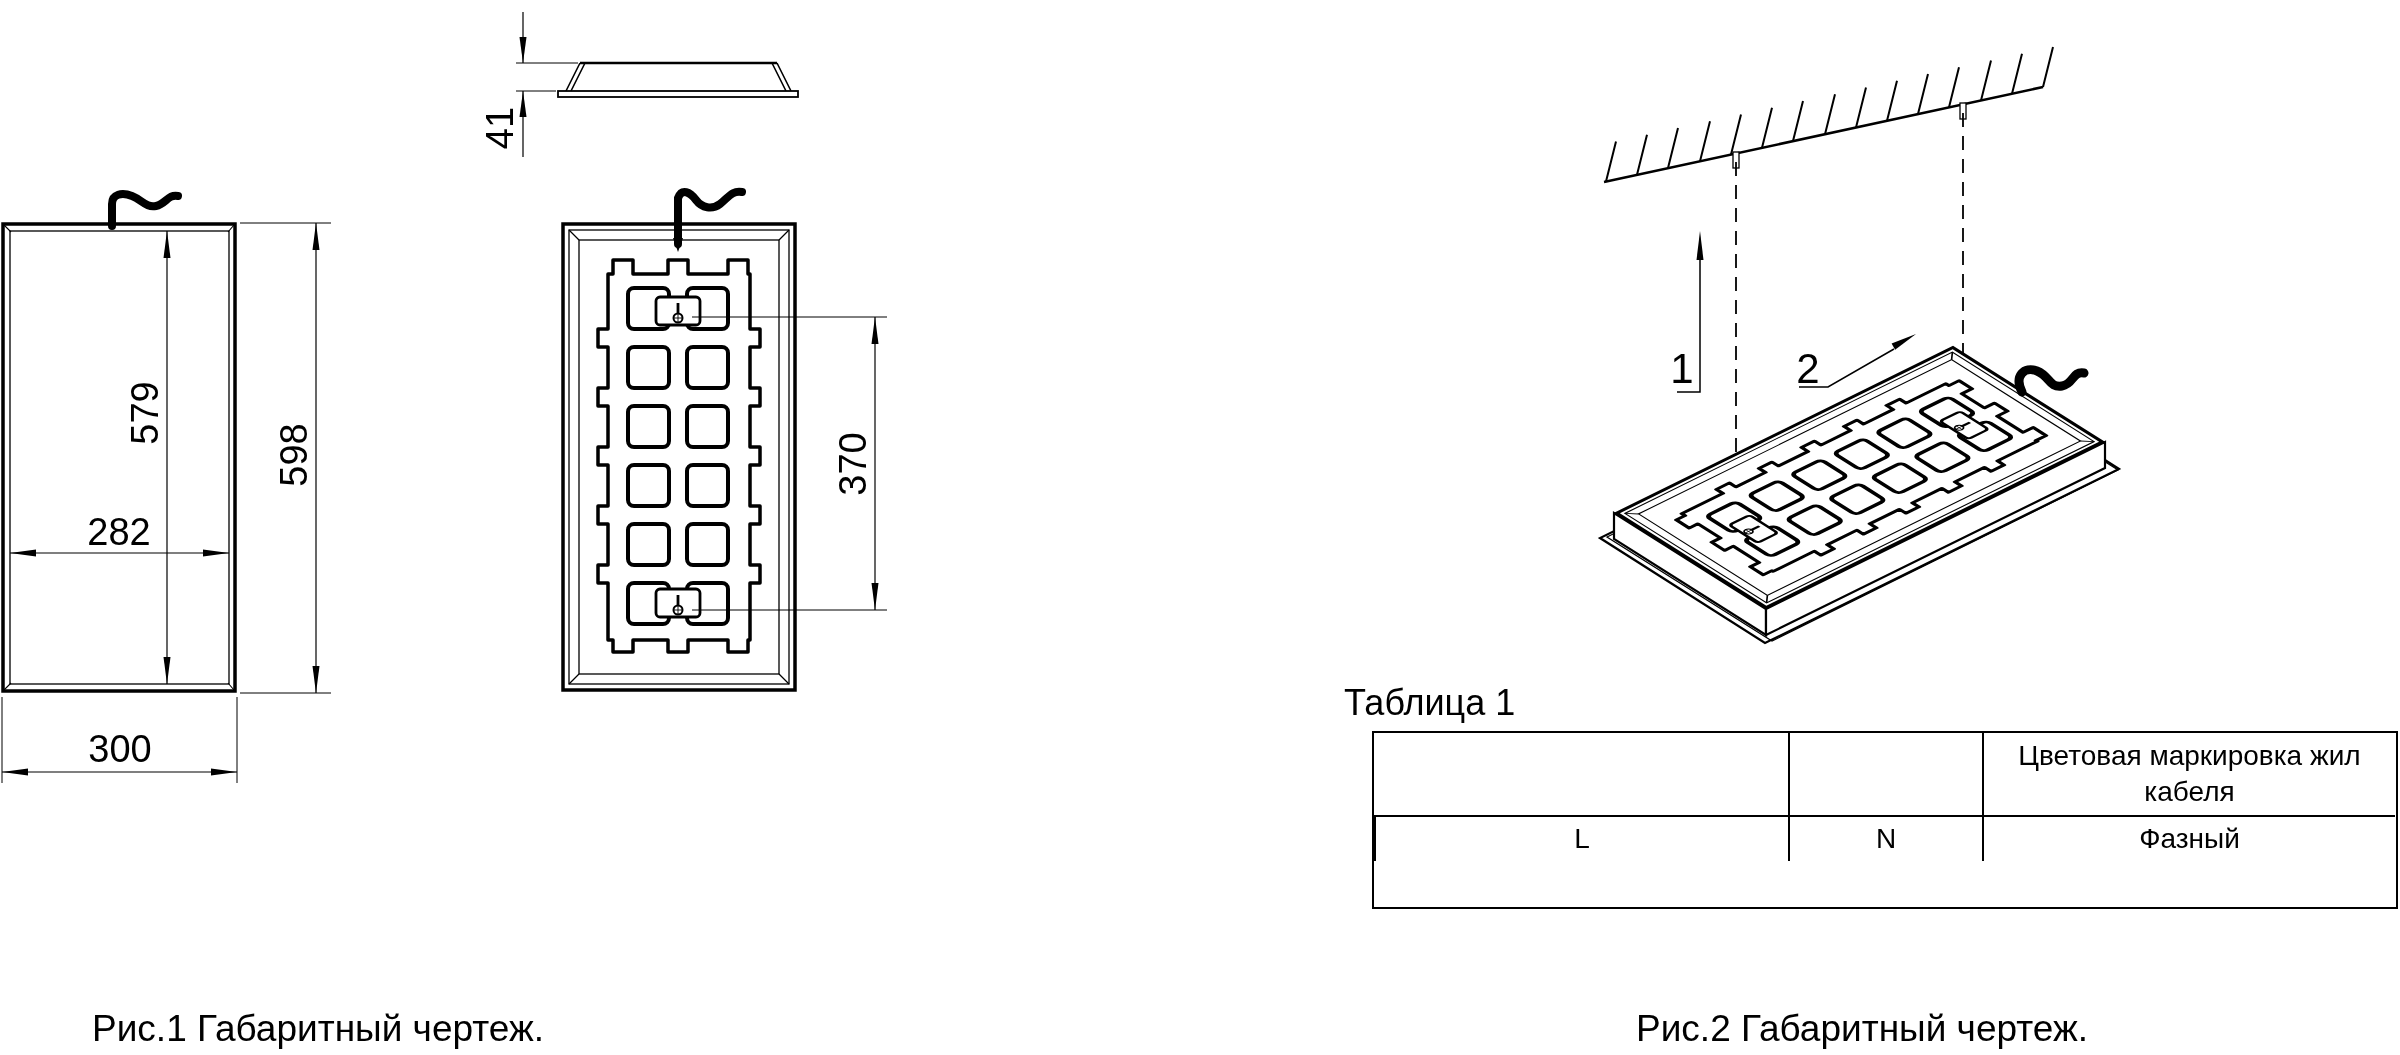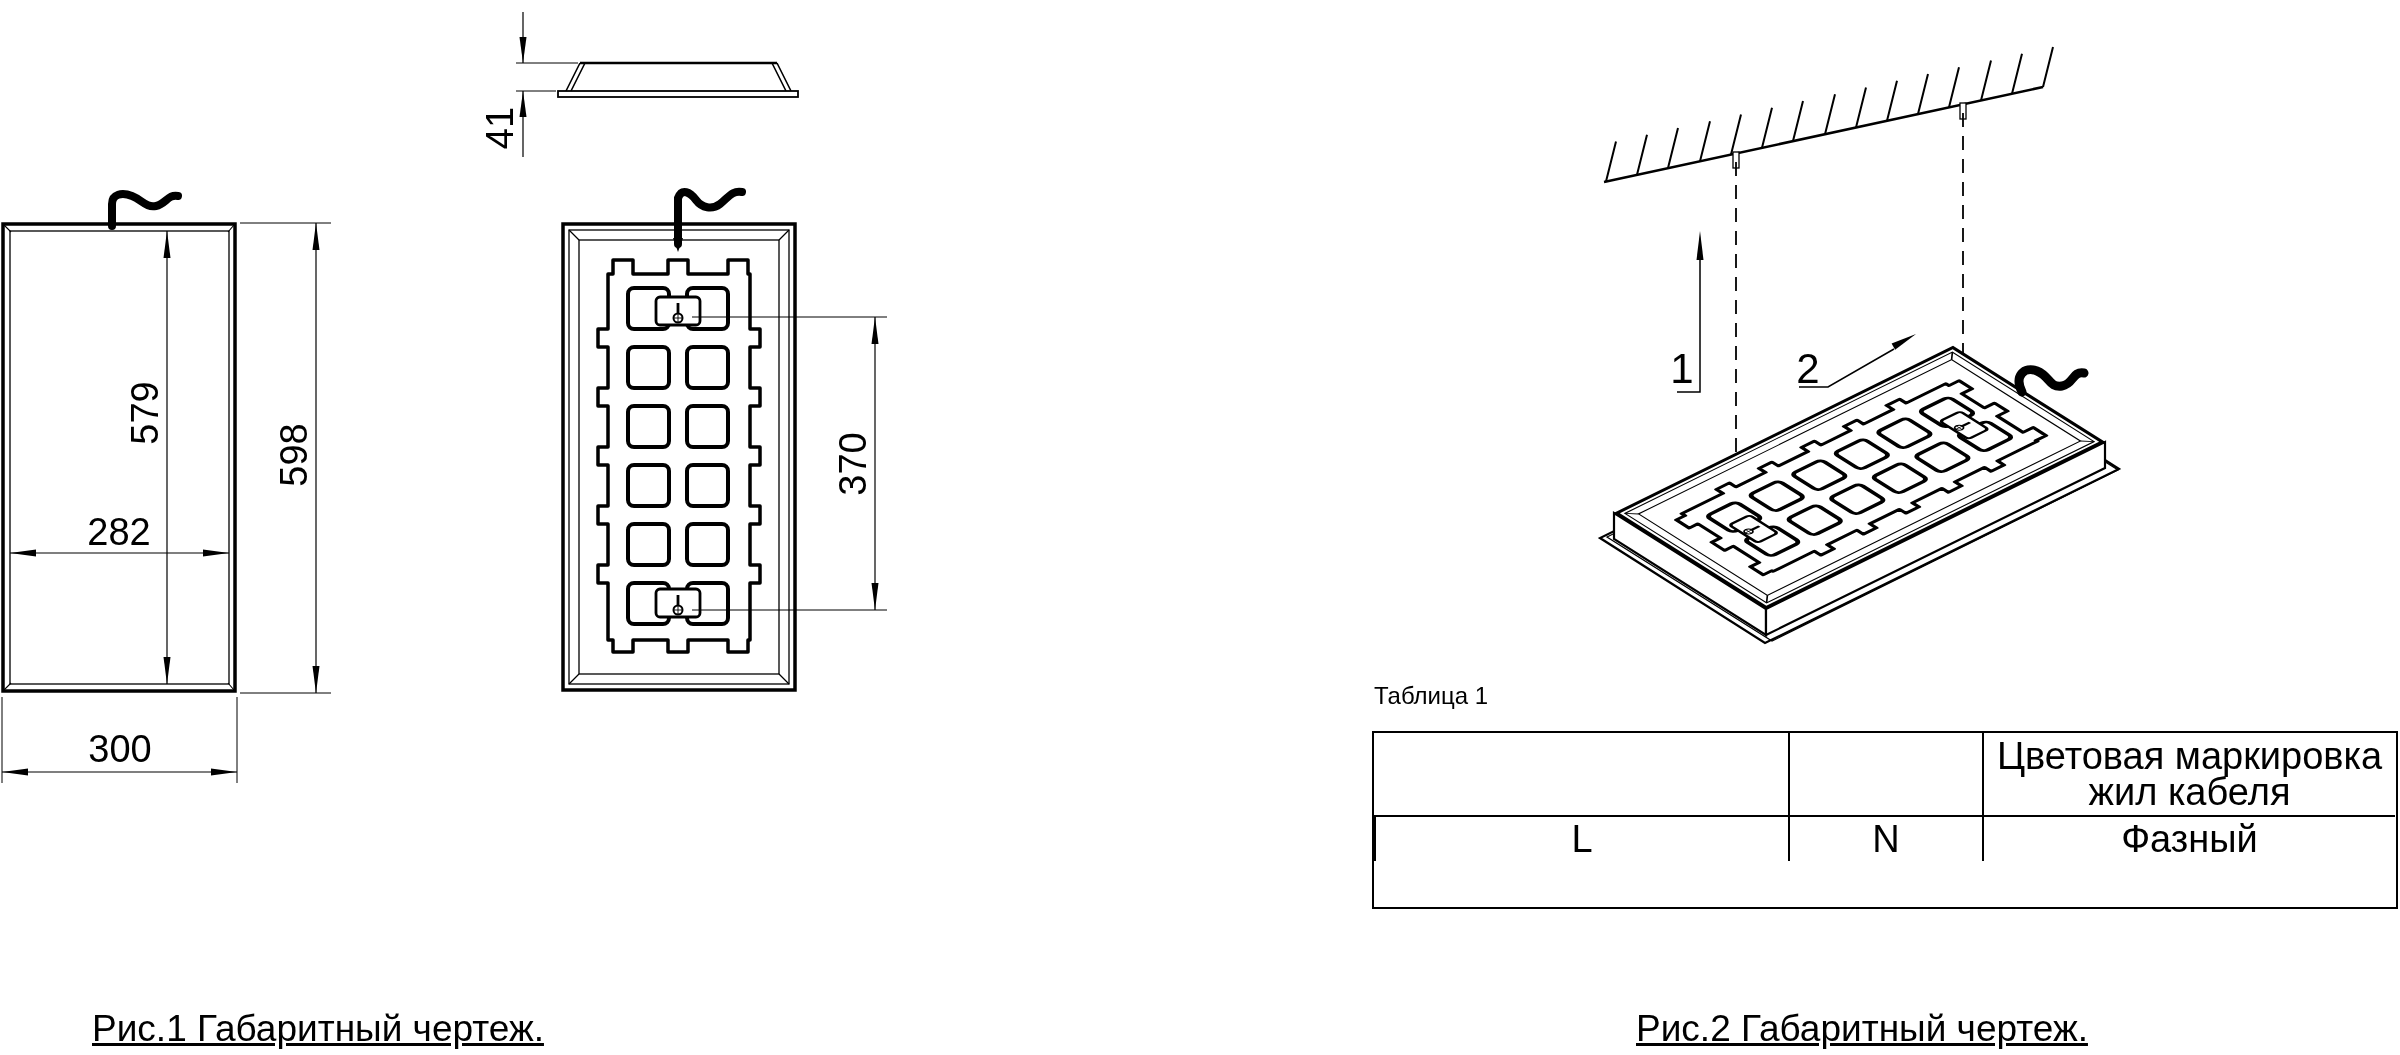--- a/index.html
+++ b/index.html
@@ -3,32 +3,32 @@
 <meta charset="utf-8">
 <style>
   html,body{margin:0;padding:0;background:#fff;}
   .canvas{position:relative;width:2400px;height:1055px;background:#fff;
           font-family:"Liberation Sans",sans-serif;color:#000;overflow:hidden;}
   .canvas > svg{position:absolute;left:0;top:0;}
   svg text{font-family:"Liberation Sans",sans-serif;fill:#000;}
   .dim-text{font-size:38px;}
   .callout-text{font-size:42px;}
 
-  .table-title{position:absolute;left:1374px;top:682px;font-size:24px;}
+  .table-title{position:absolute;left:1344px;top:682px;font-size:36px;}
   .dtable{position:absolute;left:1372px;top:731px;width:1026px;
           display:grid;grid-template-columns:414px 194px 413px;
           grid-template-rows:82px 46px 46px;
           border:2.5px solid #000;box-sizing:border-box;background:#fff;}
   .dtable .cell{display:flex;align-items:center;justify-content:center;
-          text-align:center;font-size:38px;line-height:36px;padding:0 8px;
+          text-align:center;font-size:28px;line-height:36px;padding:0 8px;
           box-sizing:border-box;}
   .dtable .cell.bl{border-left:2.5px solid #000;}
   .dtable .cell.bt{border-top:2.5px solid #000;}
 
-  .caption{position:absolute;top:1008px;font-size:37px;text-decoration:underline;}
+  .caption{position:absolute;top:1008px;font-size:37px;}
   .caption.fig1{left:92px;}
   .caption.fig2{left:1636px;}
 </style>
 </head>
 <body>
 
 <div class="canvas">
 
 <svg viewBox="0 0 2400 1055" width="2400" height="1055">
   <defs>

